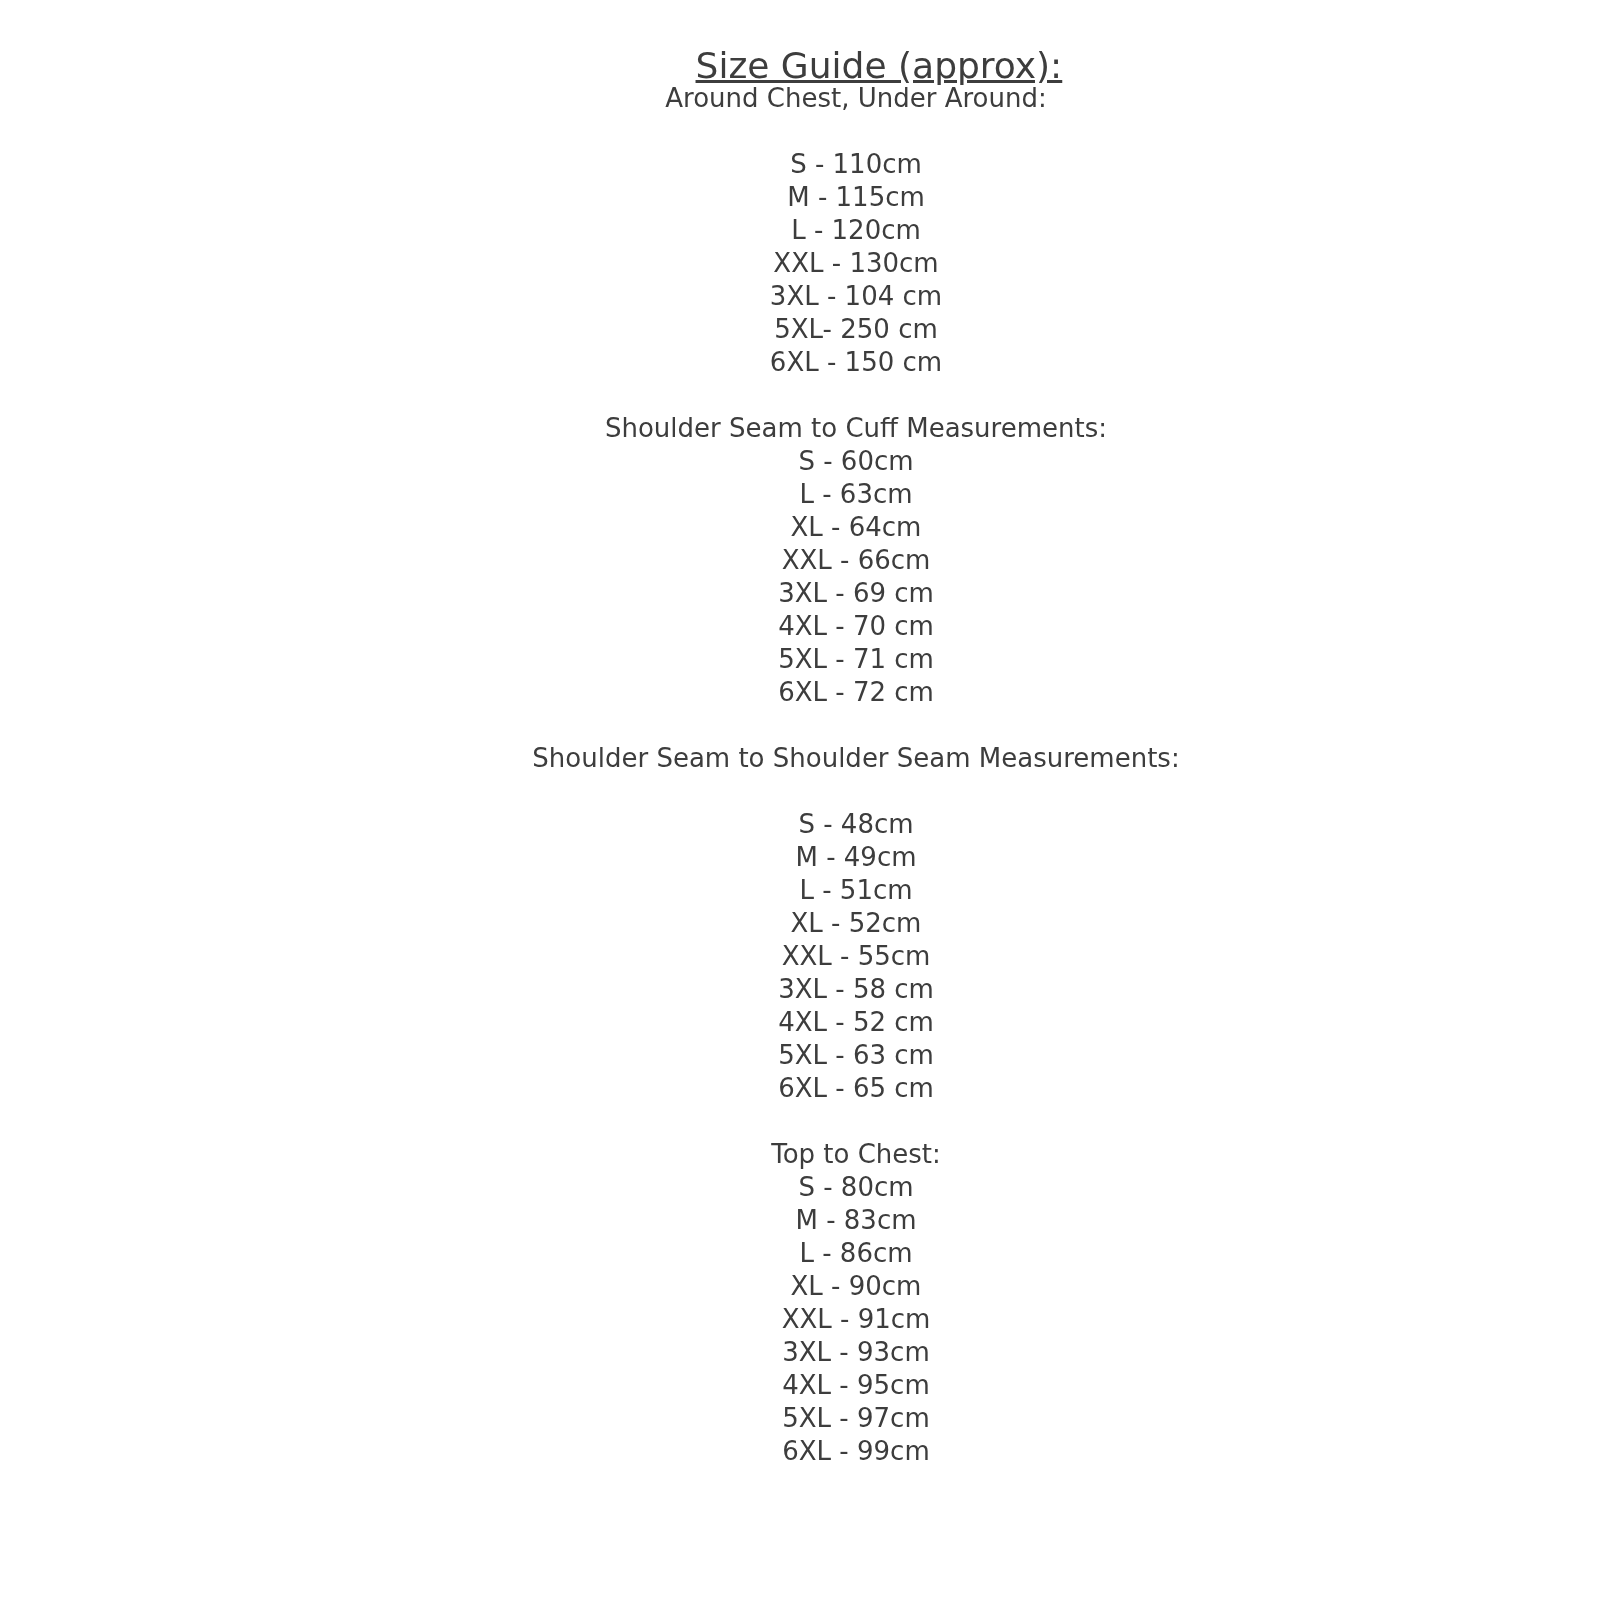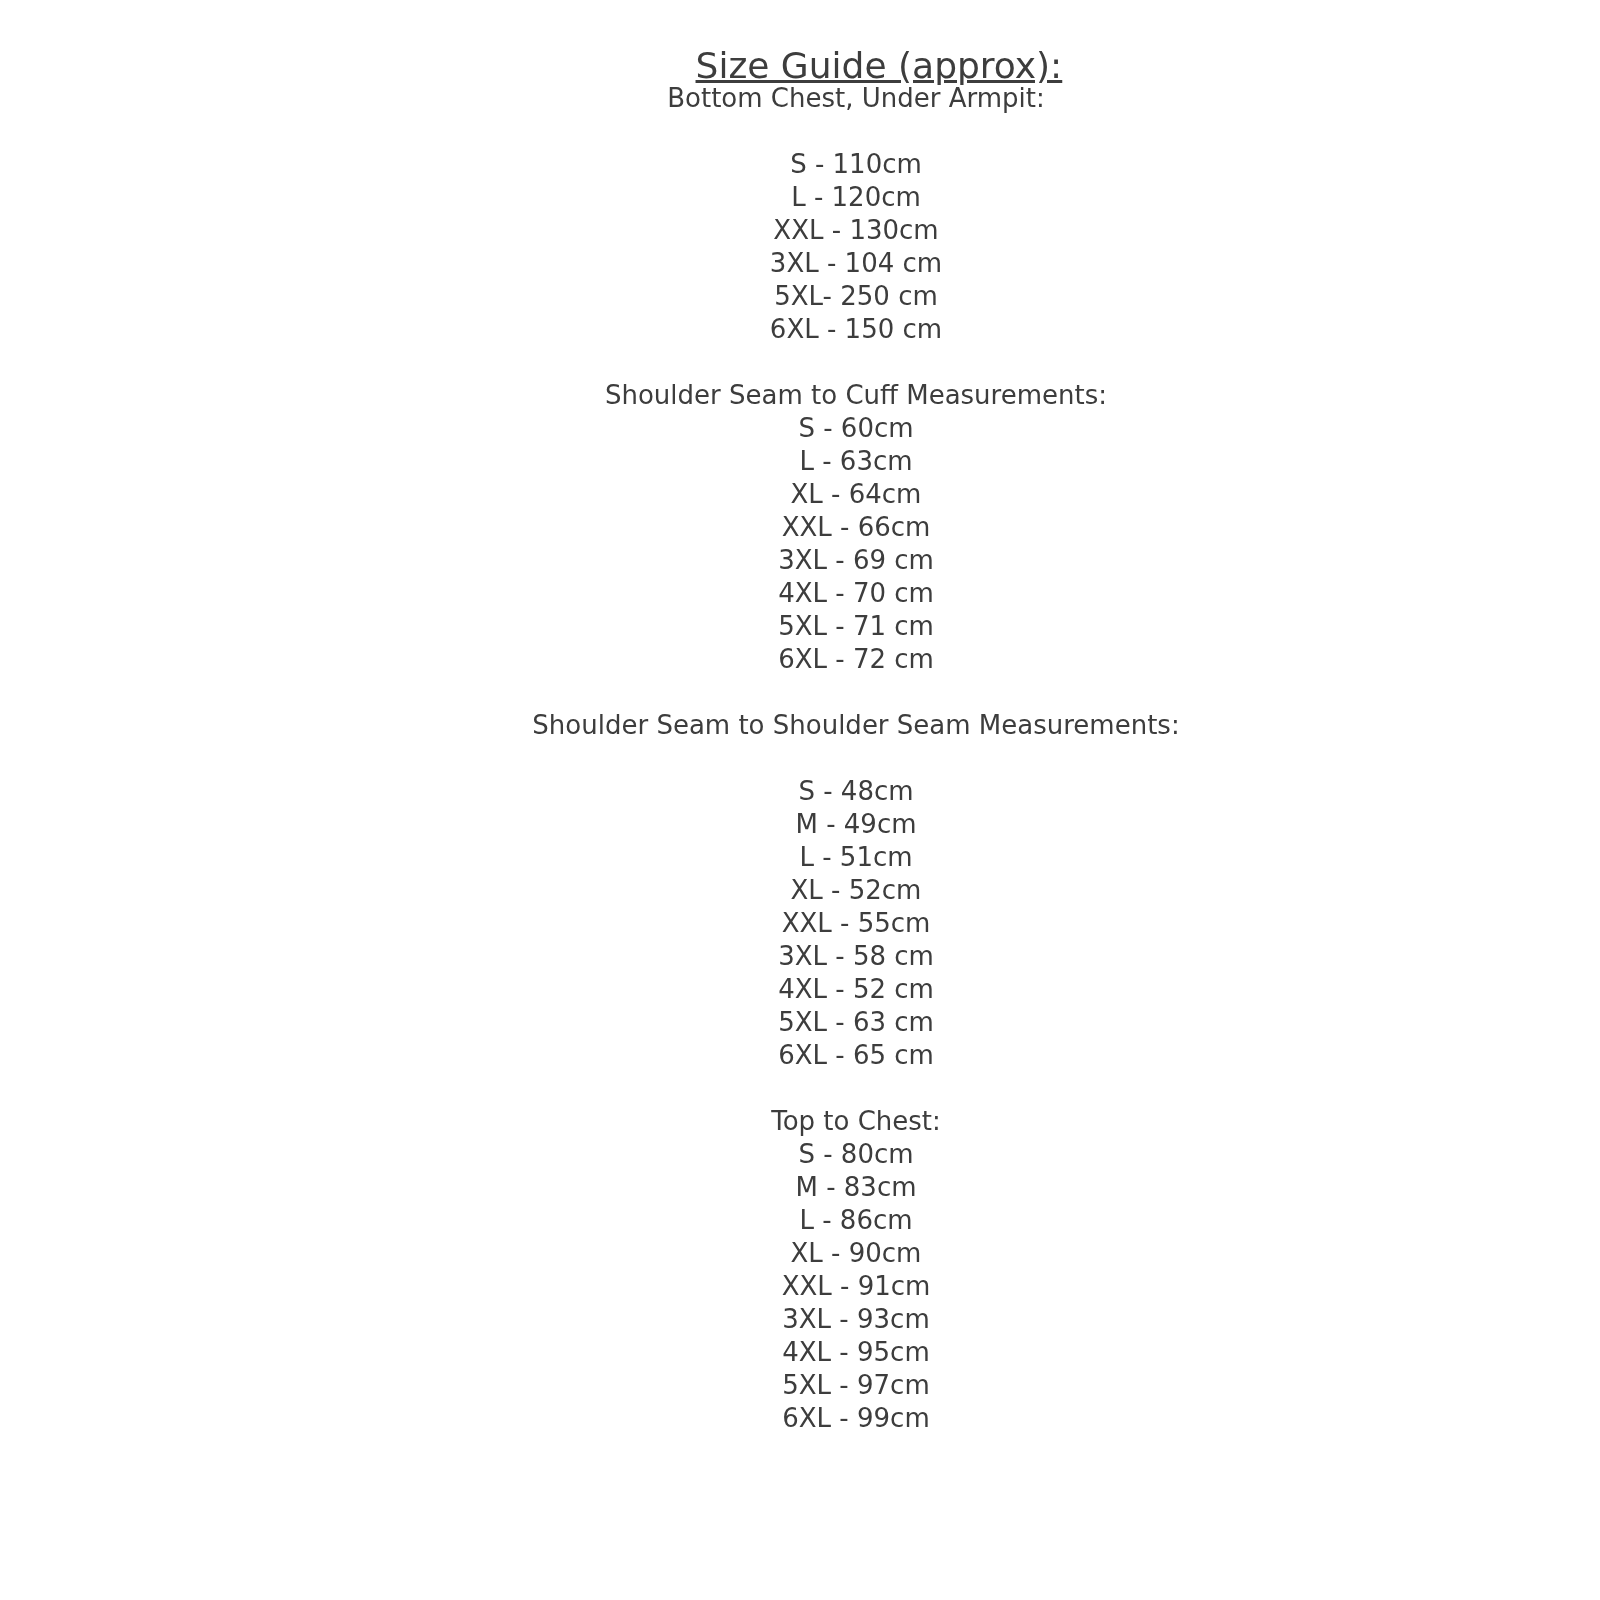--- a/index.html
+++ b/index.html
@@ -37,23 +37,24 @@
 </style>
 </head>
 <body style="background: rgb(255, 255, 255); color: rgb(61, 61, 61);">
 
 <main id="content">
   <div class="line title-line">
     <span class="underline">Size Guide (approx):</span>
   </div>
 
 <div class="line blank"></div>
-    <div class="line heading-line">Bottom Chest, Under Armpit:</div>
+    <div class="line heading-line">Around Chest, Under Around:</div>
     <div class="line blank"></div>
     <div class="line item-line">S - 110cm</div>
+    <div class="line item-line">M - 115cm</div>
     <div class="line item-line">L - 120cm</div>
     <div class="line item-line">XXL - 130cm</div>
     <div class="line item-line">3XL - 104 cm</div>
     <div class="line item-line">5XL- 250 cm</div>
     <div class="line item-line">6XL - 150 cm</div>
     <div class="line blank"></div>
     <div class="line heading-line">Shoulder Seam to Cuff Measurements:</div>
     <div class="line item-line">S - 60cm</div>
     <div class="line item-line">L - 63cm</div>
     <div class="line item-line">XL - 64cm</div>

